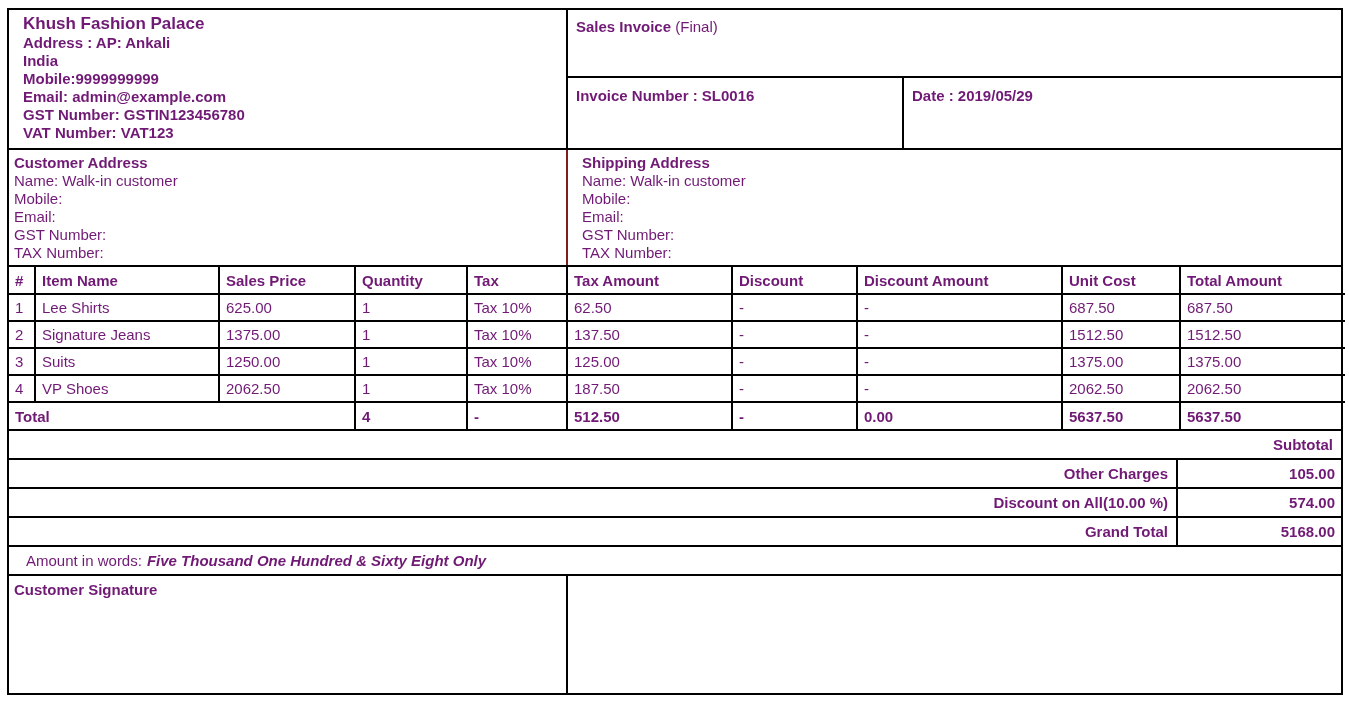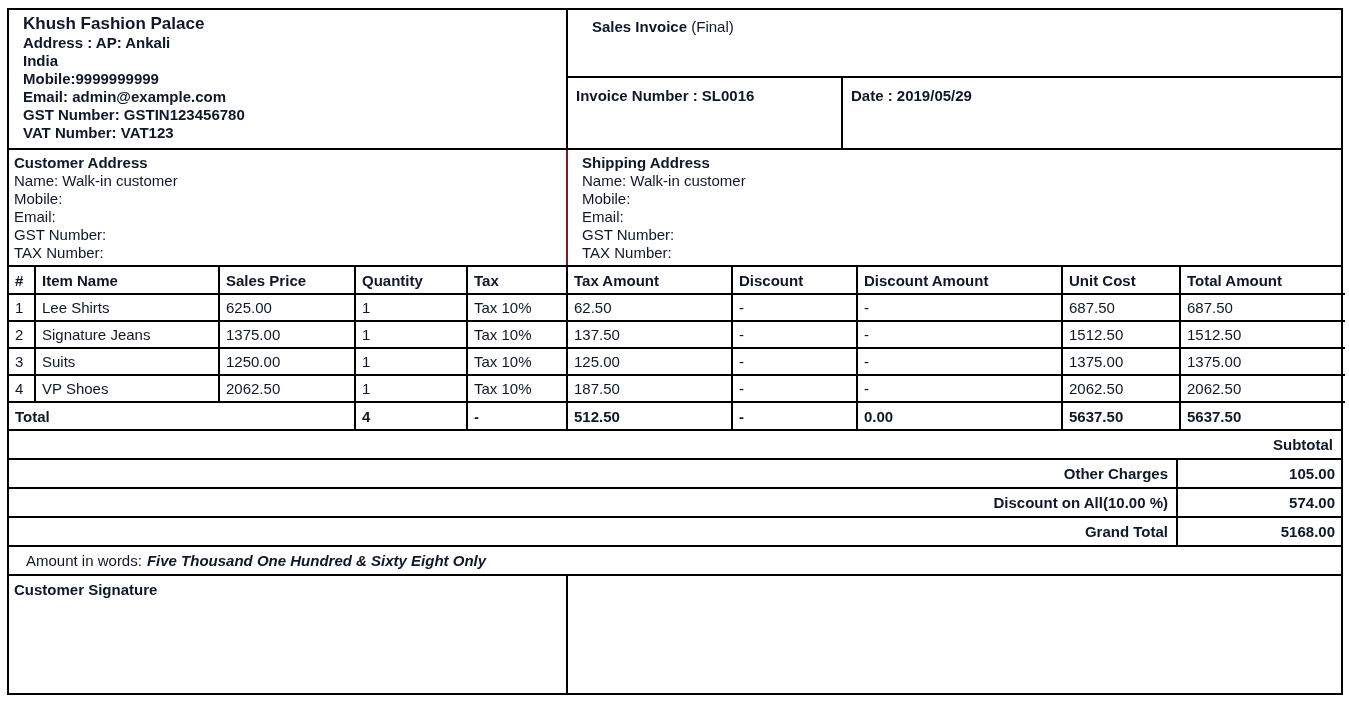--- a/index.html
+++ b/index.html
@@ -1,42 +1,42 @@
 <!DOCTYPE html>
 <html><head>
 <meta charset="utf-8">
 <style>
   html, body { margin: 0; padding: 0; }
   .page {
     width: 1349px; height: 703px;
-    background: #ffffff; color: #0f172a;
+    background: #ffffff; color: #701a75;
     font-family: "Liberation Sans", "DejaVu Sans", sans-serif;
     font-size: 15px;
     position: relative;
     overflow: hidden;
   }
   .page * { box-sizing: border-box; }
   .invoice {
     position: absolute; left: 7px; top: 8px;
     width: 1336px; height: 687px;
     border: 2px solid #000;
     display: flex; flex-direction: column;
     background: #fff;
   }
   
   .sec-header { display: flex; height: 138px; flex: none; }
   .company { width: 559px; flex: none; border-right: 2px solid #000; padding: 4px 10px 0 14px; }
   .company-name { font-size: 17px; font-weight: bold; line-height: 20px; }
   .company-line { font-weight: bold; line-height: 18px; }
   .header-right { flex: 1; display: flex; flex-direction: column; }
-  .title-cell { height: 68px; flex: none; border-bottom: 2px solid #000; padding: 8px 8px 0 24px; }
+  .title-cell { height: 68px; flex: none; border-bottom: 2px solid #000; padding: 8px 8px 0 8px; }
   .title-main { font-weight: bold; }
   .title-status { font-weight: normal; }
   .meta-row { flex: 1; display: flex; }
-  .meta-invno { width: 275px; flex: none; border-right: 2px solid #000; padding: 9px 8px 0 8px; font-weight: bold; }
+  .meta-invno { width: 336px; flex: none; border-right: 2px solid #000; padding: 9px 8px 0 8px; font-weight: bold; }
   .meta-date { flex: 1; padding: 9px 8px 0 8px; font-weight: bold; }
   
   .sec-address { display: flex; height: 117px; flex: none; border-top: 2px solid #000; }
   .addr-block { padding: 3px 10px 0 5px; }
   .addr-customer { width: 559px; flex: none; border-right: 2px solid #7f1d1d; }
   .addr-shipping { flex: 1; padding-left: 14px; }
   .addr-heading { font-weight: bold; line-height: 19px; }
   .addr-line { line-height: 18px; }
   
   .sec-items { border-top: 2px solid #000; flex: none; }

